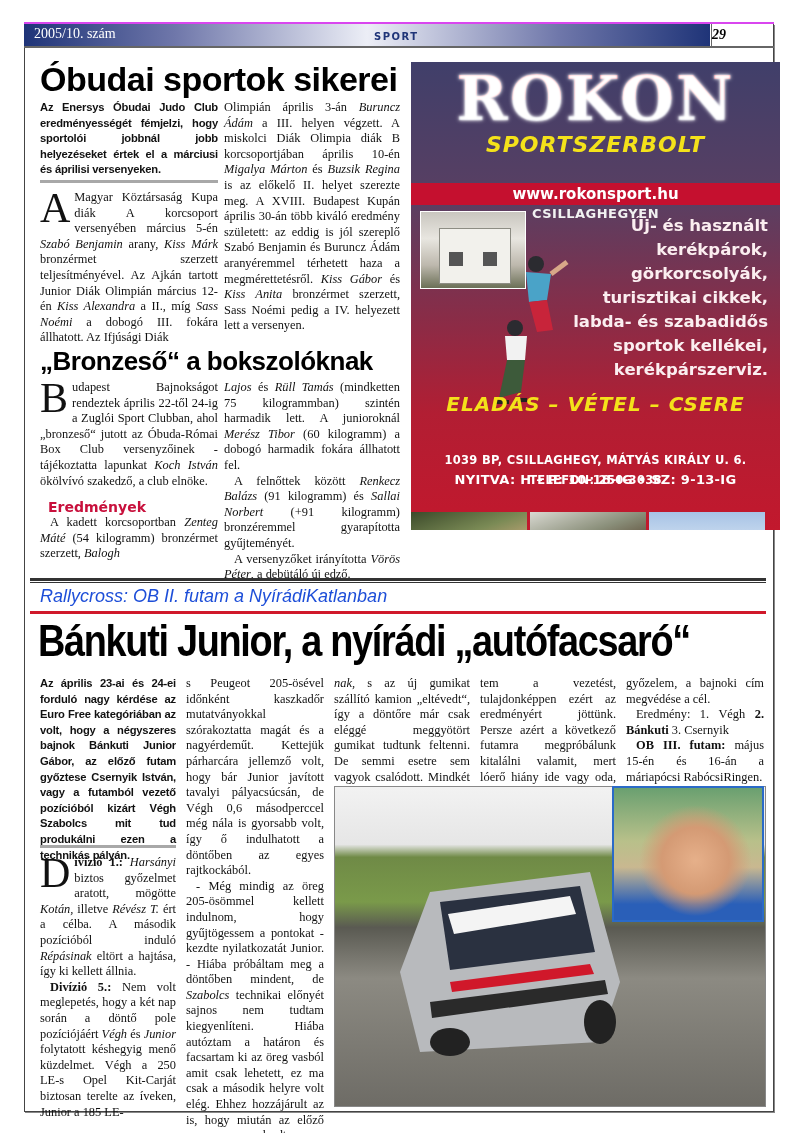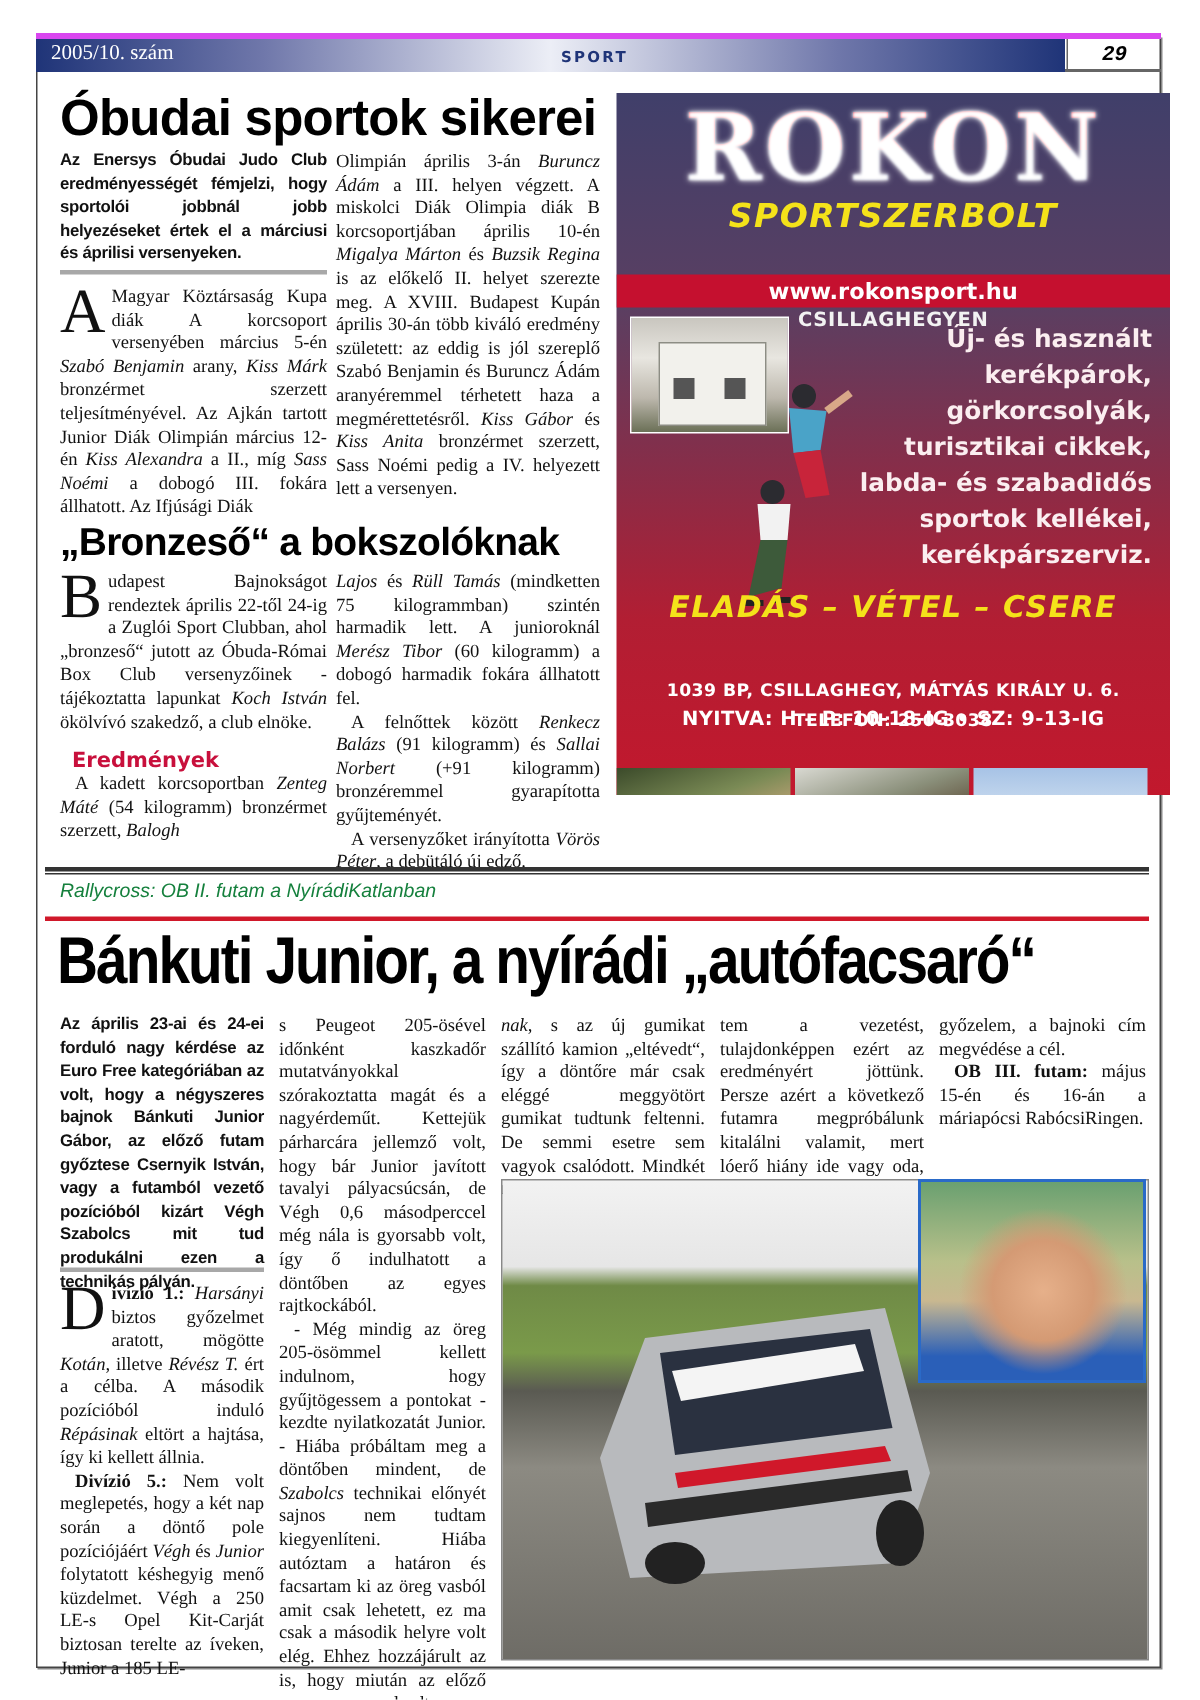--- a/index.html
+++ b/index.html
@@ -1,39 +1,39 @@
 <!DOCTYPE html>
 <html><head>
 <meta charset="utf-8">
 <style>
   html, body { margin: 0; padding: 0; background: #ffffff; }
   body { width: 800px; height: 1133px; position: relative; overflow: hidden; font-family: "Liberation Serif", serif; color: #111; }
   .page { position: absolute; left: 24px; top: 24px; width: 750px; height: 1088px; border: 1px solid #444; border-top: none; box-sizing: border-box; box-shadow: 1px 1px 0 #888; }
 
   
-  .hdr { position: absolute; left: 24px; top: 22px; width: 750px; height: 26px; border-top: 4px solid #d946ef; border-bottom: 2px solid #666; box-sizing: border-box; }
+  .hdr { position: absolute; left: 24px; top: 22px; width: 750px; height: 26px; border-top: 2px solid #d946ef; border-bottom: 2px solid #666; box-sizing: border-box; }
   .hdr-band { position: absolute; left: 0; top: 0; width: 686px; height: 22px; background: linear-gradient(90deg, #1f3478 0%, #6f77aa 22%, #eceef6 50%, #6f77aa 78%, #1f3478 100%); }
   .hdr-issue { position: absolute; left: 10px; top: 2px; font-family: "Liberation Serif", serif; font-size: 14px; color: #fff; }
   .hdr-section { position: absolute; left: 350px; top: 7px; font-family: "DejaVu Sans", sans-serif; font-weight: bold; font-size: 10px; letter-spacing: 1.5px; color: #1f3478; }
-  .hdr-num { position: absolute; right: 0; top: 0; width: 62px; height: 22px; border-left: 1px solid #666; text-align: center; font-family: Liberation Mono, monospace; font-weight: bold; font-style: italic; font-size: 14px; line-height: 22px; color: #000; }
+  .hdr-num { position: absolute; right: 0; top: 0; width: 62px; height: 22px; border-left: 1px solid #666; font-family: Liberation Serif, serif; font-weight: bold; font-style: italic; font-size: 14px; line-height: 22px; color: #000; }
 
   
   .h1 { position: absolute; font-family: "Liberation Sans", sans-serif; font-weight: bold; color: #000; white-space: nowrap; letter-spacing: -0.5px; }
   .col { position: absolute; font-size: 12.4px; line-height: 15.6px; text-align: justify; hyphens: manual; }
   .col p { margin: 0; }
   .col p.ind { text-indent: 10px; }
   .lead { font-family: "Liberation Sans", sans-serif; font-weight: bold; font-size: 11.2px; line-height: 15.6px; text-align: justify; letter-spacing: -0.2px; }
   .rule-gray { position: absolute; height: 3px; background: #a8a8a8; }
   .dropcap { float: left; font-size: 42px; line-height: 30px; padding: 3px 4px 0 0; font-family: "Liberation Serif", serif; }
   i { font-style: italic; }
   .sub { font-family: "DejaVu Sans", sans-serif; font-weight: bold; font-size: 14px; color: #c8103c; line-height: 16px; margin: 10px 0 0 8px; }
 
   .dbl-rule { position: absolute; left: 30px; width: 736px; height: 5px; border-top: 3px solid #333; border-bottom: 1px solid #333; box-sizing: border-box; }
   .red-rule { position: absolute; left: 30px; width: 736px; height: 3px; background: #d0182a; }
-  .kicker { position: absolute; left: 40px; top: 586px; font-family: "Liberation Sans", sans-serif; font-style: italic; font-size: 13px; color: #15803d; }
+  .kicker { position: absolute; left: 40px; top: 586px; font-family: "Liberation Sans", sans-serif; font-style: italic; font-size: 18px; color: #1d4ed8; }
 
   
   .ad { position: absolute; left: 411px; top: 62px; width: 354px; height: 468px; background: linear-gradient(180deg, #403f6a 0%, #5a3f62 30%, #8a2c47 55%, #b21e33 75%, #c2182d 100%); overflow: hidden; padding-left: 15px; }
   .ad-logo { position: absolute; left: 0; right: 0; top: 2px; text-align: center; font-family: "DejaVu Serif", serif; font-weight: bold; font-size: 62px; letter-spacing: 2px; color: #e2102c; text-shadow: 0 0 4px #fff, 0 0 2px #fff; line-height: 70px; }
   .ad-logo span { background: linear-gradient(180deg, #e2102c 0%, #e2102c 52%, #3d3e72 52%, #3d3e72 100%); -webkit-background-clip: text; background-clip: text; color: transparent; }
   .ad-shop { position: absolute; left: 0; right: 0; top: 70px; text-align: center; font-family: "DejaVu Sans", sans-serif; font-weight: bold; font-size: 22px; letter-spacing: 1px; color: #f4e21a; font-style: italic; }
   .ad-loc { position: absolute; left: 0; right: 0; top: 100px; text-align: center; font-family: "DejaVu Sans", sans-serif; font-weight: bold; font-size: 13px; color: #f2f2f2; letter-spacing: 0.5px; margin-top: 44px; }
   .ad-url { position: absolute; left: 0; right: 0; top: 121px; height: 22px; background: #c5102f; text-align: center; font-family: "DejaVu Sans", sans-serif; font-weight: bold; font-size: 15px; line-height: 22px; color: #fff; }
   .ad-house { position: absolute; left: 9px; top: 149px; width: 106px; height: 78px; background: linear-gradient(180deg, #c9c6bf 0%, #e8e6e0 35%, #bdb8ad 70%, #6b7057 100%); border: 1px solid #fff; box-sizing: border-box; }
   .ad-house::before { content: ""; position: absolute; left: 18px; top: 16px; width: 70px; height: 54px; background: #f2f1ec; border: 1px solid #8d8d84; }
@@ -147,20 +147,21 @@
   <p class="ind">- Még mindig az öreg 205-ösömmel kellett indulnom, hogy gyűjtögessem a pontokat - kezdte nyilatkozatát Junior. - Hiába próbáltam meg a döntőben mindent, de <i>Szabolcs</i> technikai előnyét sajnos nem tudtam kiegyenlíteni. Hiába autóztam a határon és facsartam ki az öreg vasból amit csak lehetett, ez ma csak a második helyre volt elég. Ehhez hozzájárult az is, hogy miután az előző versenyen odaadtam a gumijaimat </p>
 </div>
 <div class="col" style="left:334px; top:676px; width:136px;">
   <p><i>nak,</i> s az új gumikat szállító kamion „eltévedt“, így a döntőre már csak eléggé meggyötört gumikat tudtunk feltenni. De semmi esetre sem vagyok csalódott. Mindkét napon élvez-</p>
 </div>
 <div class="col" style="left:480px; top:676px; width:136px;">
   <p>tem a vezetést, tulajdonképpen ezért az eredményért jöttünk. Persze azért a következő futamra megpróbálunk kitalálni valamit, mert lóerő hiány ide vagy oda, mégiscsak a</p>
 </div>
 <div class="col" style="left:626px; top:676px; width:138px;">
   <p>győzelem, a bajnoki cím megvédése a cél.</p>
+  <p class="ind">Eredmény: 1. Végh <b>2. Bánkuti</b> 3. Csernyik</p>
   <p class="ind"><b>OB III. futam:</b> május 15-én és 16-án a máriapócsi RabócsiRingen.</p>
 </div>
 
 <div class="rally">
   <svg class="rally-car" viewBox="0 0 240 210">
     <path d="M40 40 L200 20 L230 130 L210 190 L30 200 L10 120 Z" fill="#b8babd"></path>
     <path d="M50 50 L190 34 L205 100 L60 118 Z" fill="#2a3140"></path>
     <path d="M58 62 L180 44 L186 62 L64 82 Z" fill="#f4f4f4"></path>
     <path d="M40 150 L215 128 L218 142 L42 166 Z" fill="#2a2a2a"></path>
     <path d="M60 130 L200 112 L204 122 L62 140 Z" fill="#d0182a"></path>

